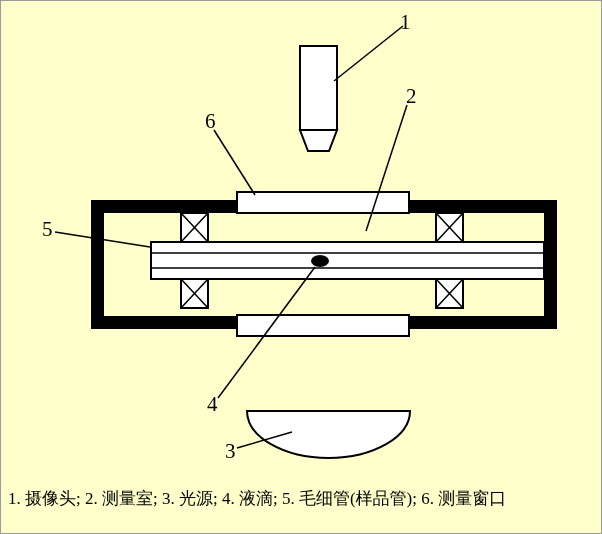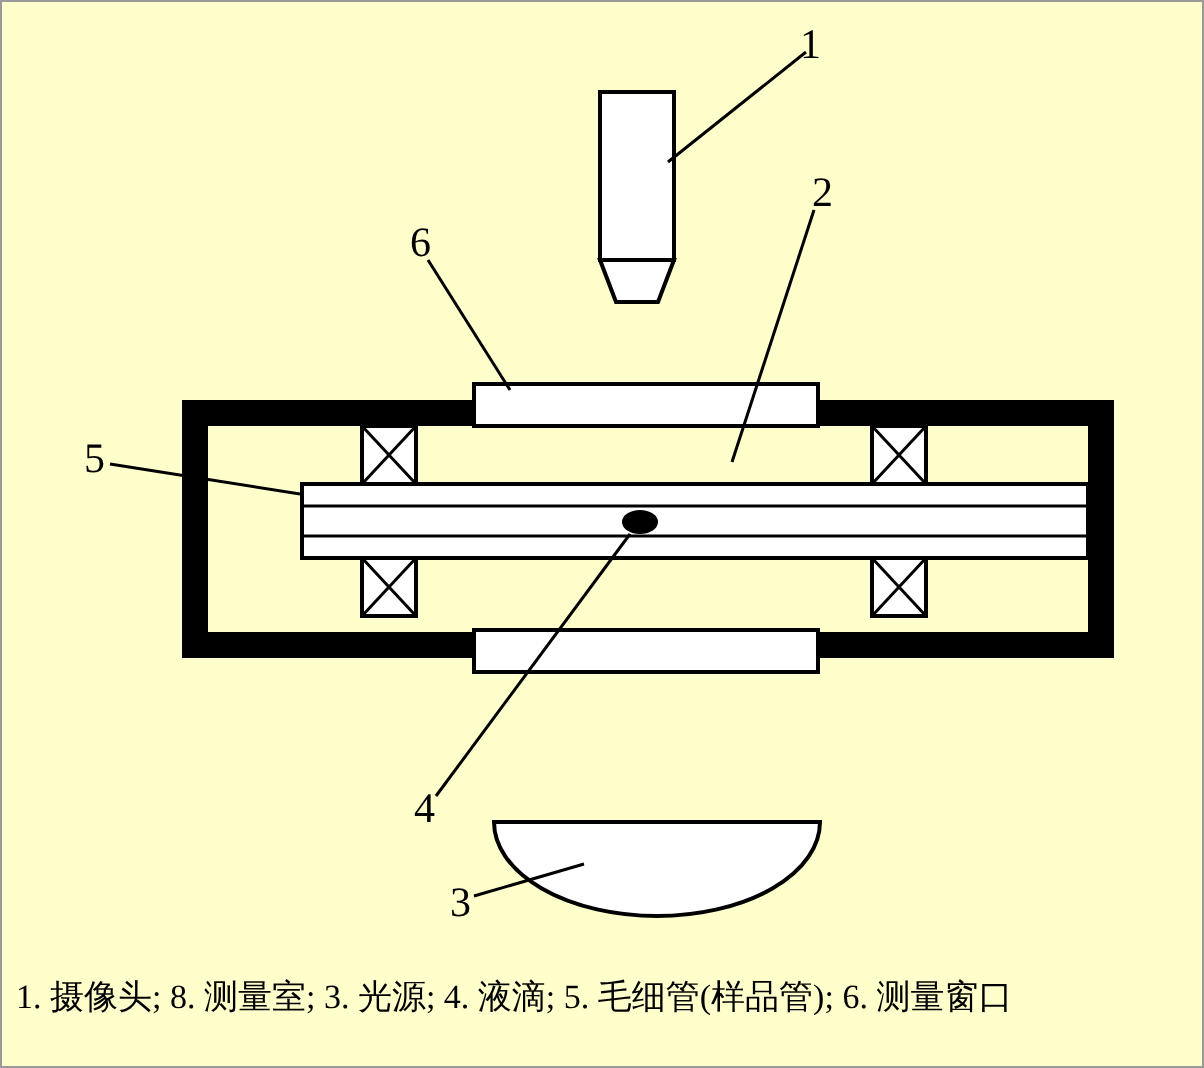--- a/index.html
+++ b/index.html
@@ -85,15 +85,15 @@
     <line class="ln" x1="236" y1="447" x2="291" y2="431"></line>
 
     <text class="num-label" x="399" y="28">1</text>
     <text class="num-label" x="405" y="102">2</text>
     <text class="num-label" x="204" y="127">6</text>
     <text class="num-label" x="41" y="235">5</text>
     <text class="num-label" x="206" y="410">4</text>
     <text class="num-label" x="224" y="457">3</text>
   </svg>
 
-  <div class="caption">1. 摄像头; 8. 测量室; 3. 光源; 4. 液滴; 5. 毛细管(样品管); 6. 测量窗口</div>
+  <div class="caption">1. 摄像头; 2. 测量室; 3. 光源; 4. 液滴; 5. 毛细管(样品管); 6. 测量窗口</div>
 
 </div>
 
 </body></html>

